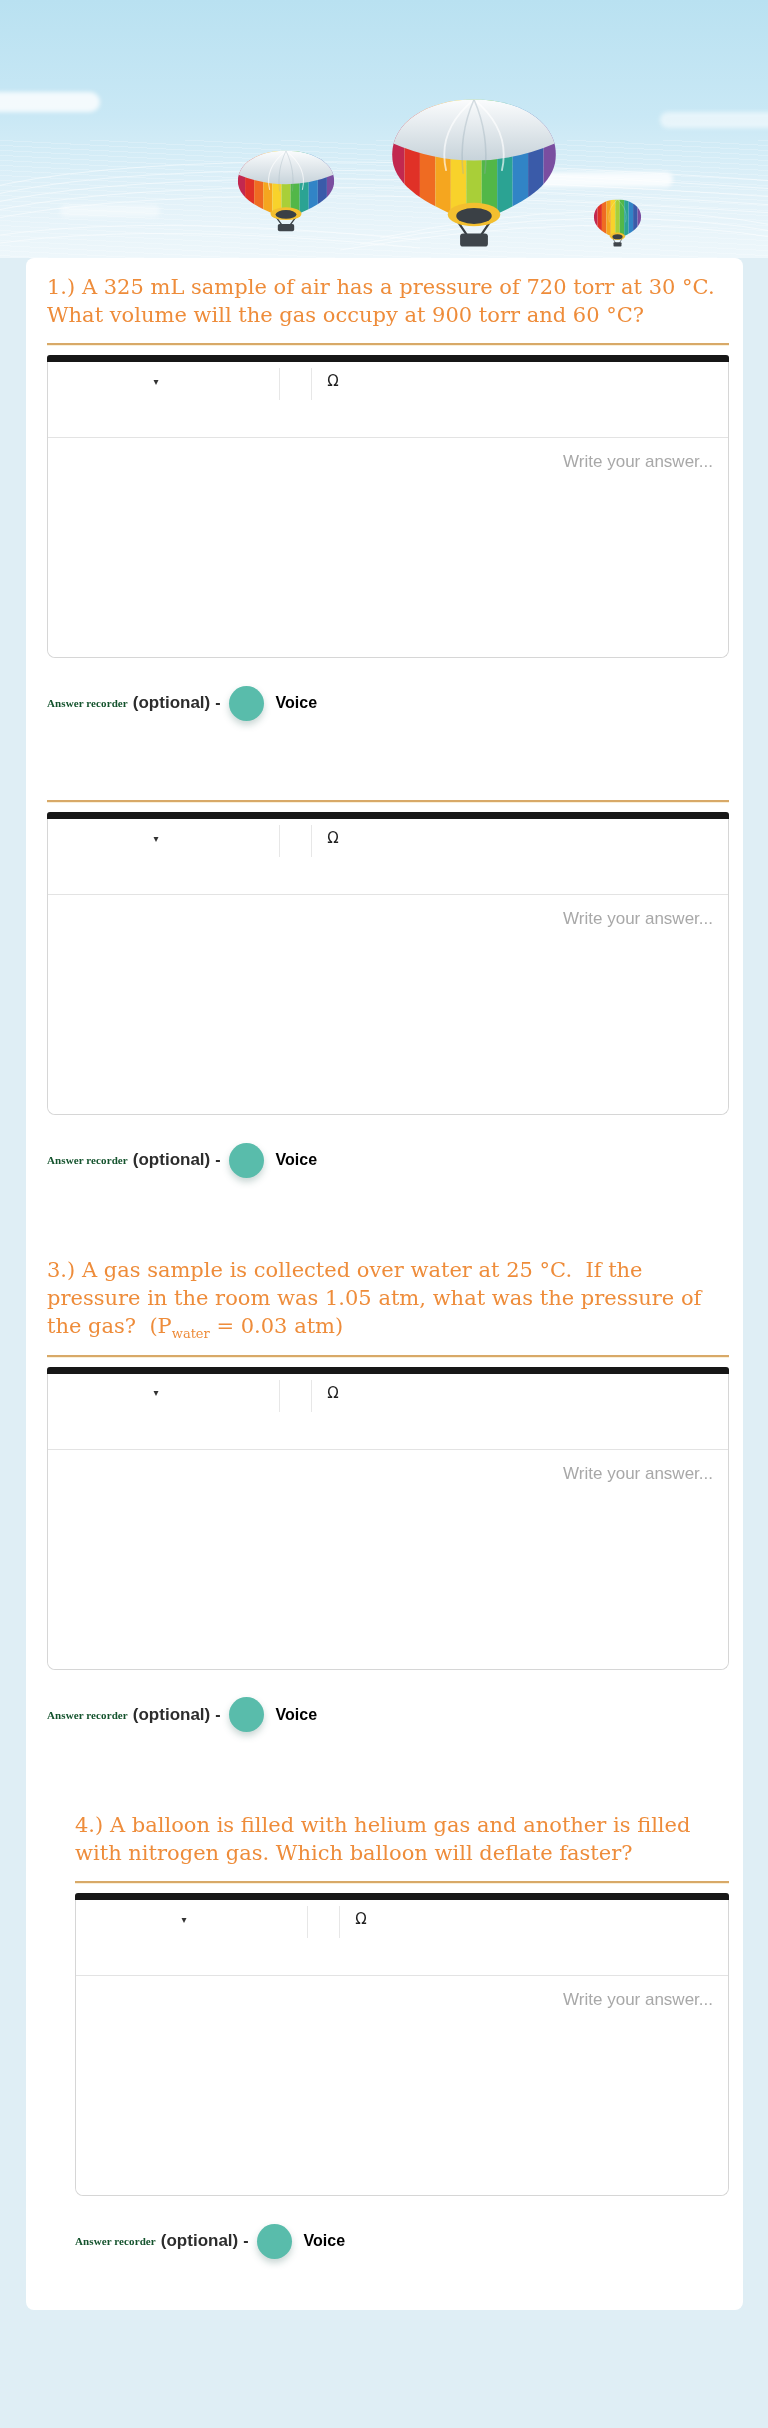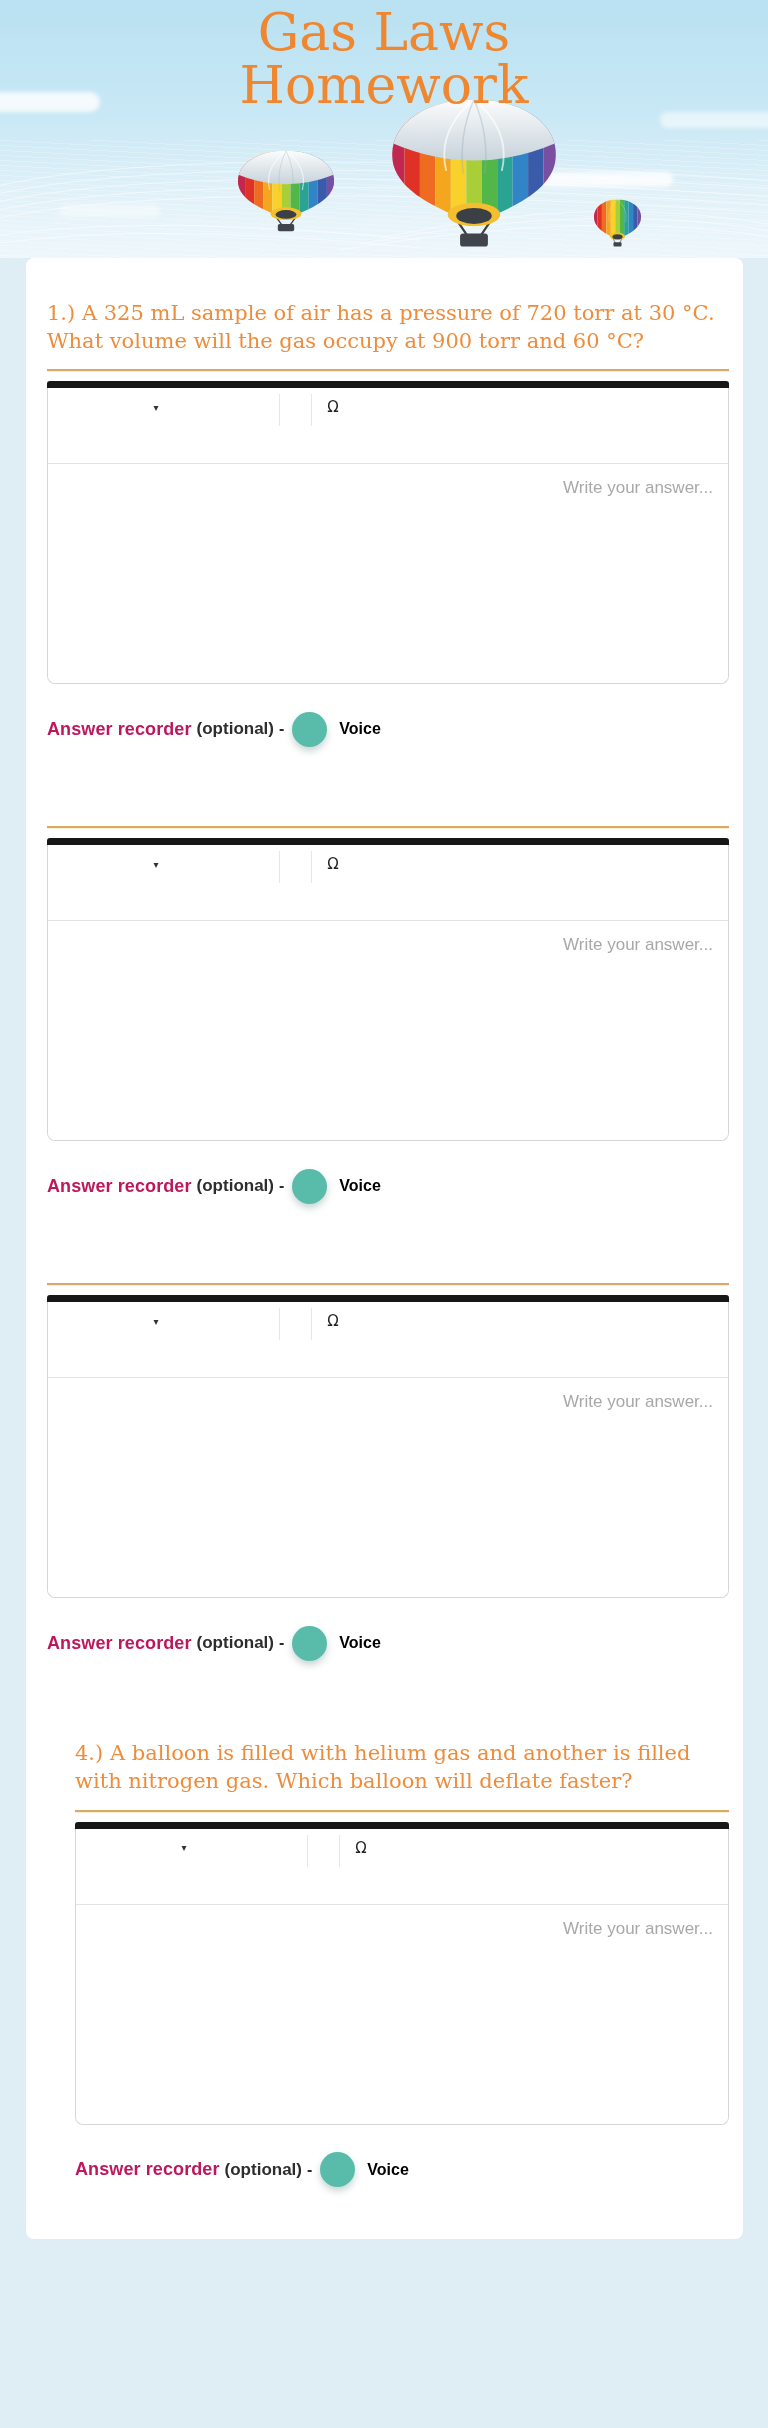--- a/index.html
+++ b/index.html
@@ -52,21 +52,21 @@
   .balloon-large  { left: 389px; top: 98px;  width: 170px; height: 150px; }
   .balloon-small  { left: 593px; top: 199px; width: 49px;  height: 48px; }
 
   
   .card {
     position: relative;
     margin: 0 25px 32px 26px;
     width: 717px;
     background: #ffffff;
     border-radius: 8px;
-    padding: 42px 14px 50px 21px;
+    padding: 16px 14px 50px 21px;
     z-index: 4;
   }
 
   .question { margin-bottom: 78px; }
   .question:last-child { margin-bottom: 0; margin-left: 28px; }
 
   .q-text {
     font-family: "DejaVu Serif", "Liberation Serif", serif;
     font-size: 21px;
     line-height: 1.33;
@@ -131,21 +131,21 @@
   }
   .answer-input::placeholder { color: #a8a8a8; opacity: 1; }
 
   
   .recorder-row {
     margin-top: 26px;
     display: flex;
     align-items: center;
     min-height: 38px;
   }
-  .rec-label { font-size: 18px; font-weight: bold; color: #be185d; letter-spacing: .1px; }
+  .rec-label { font-size: 11px; font-weight: bold; color: #14532d; letter-spacing: .1px; font-family: Liberation Serif, serif; }
   .rec-opt   { font-size: 17px; font-weight: bold; color: #2d2d2d; margin-left: 5px; }
   .rec-dash  { font-size: 16px; font-weight: bold; color: #2d2d2d; margin: 0 8px 0 5px; }
   .voice-btn {
     width: 35px; height: 35px;
     border-radius: 50%;
     border: none; cursor: pointer;
     background: #59bcab;
     box-shadow: 0 4px 7px rgba(40,90,85,.25);
     margin-right: 12px;
   }
@@ -227,24 +227,20 @@
         <path d="M340,130 Q600,86 790,120"></path>
         <path d="M-20,118 Q140,92 420,120"></path>
         <path d="M-20,126 Q140,100 420,128"></path>
       </g>
     </svg>
     <div class="cloud c1"></div>
     <div class="cloud c2"></div>
     <div class="cloud c3"></div>
     <div class="cloud c4"></div>
 
-    <div class="title-wrap">
-      <div class="title-line">Gas Laws</div>
-      <div class="title-line">Homework</div>
-    </div>
 
     <svg class="balloon balloon-medium" viewBox="0 0 110 103" preserveAspectRatio="none">
         <use href="#balloon-silver"></use>
       </svg>
     <svg class="balloon balloon-large" viewBox="0 0 110 103" preserveAspectRatio="none">
         <use href="#balloon-silver"></use>
       </svg>
     <svg class="balloon balloon-small" viewBox="0 0 110 103" preserveAspectRatio="none">
         <use href="#balloon-rainbow"></use>
       </svg>
@@ -297,20 +293,21 @@
       <div class="recorder-row">
         <span class="rec-label">Answer recorder</span>
         <span class="rec-opt">(optional)</span>
         <span class="rec-dash">-</span>
         <button class="voice-btn"></button>
         <span class="voice-label">Voice</span>
       </div>
     </section>
 
     <section class="question">
+      <p class="q-text"><span>3.) A gas sample is collected over water at 25 °C.  If the pressure in the room was 1.05 atm, what was the pressure of the gas?  (P</span><sub>water</sub><span> = 0.03 atm)</span></p>
       <hr class="q-rule">
       <div class="editor">
         <div class="editor-topbar"></div>
         <div class="toolbar">
           <button class="tb-dropdown">
               <span class="tb-caret">▾</span>
             </button>
           <span class="tb-sep s1"></span>
           <span class="tb-sep s2"></span>
           <button class="tb-omega">

